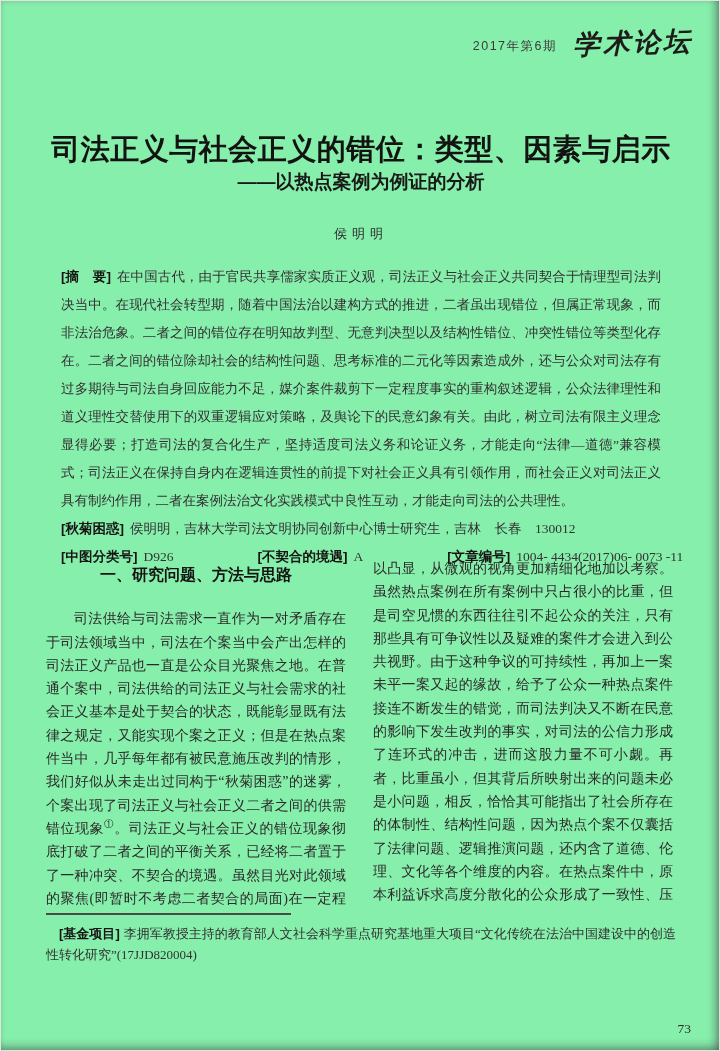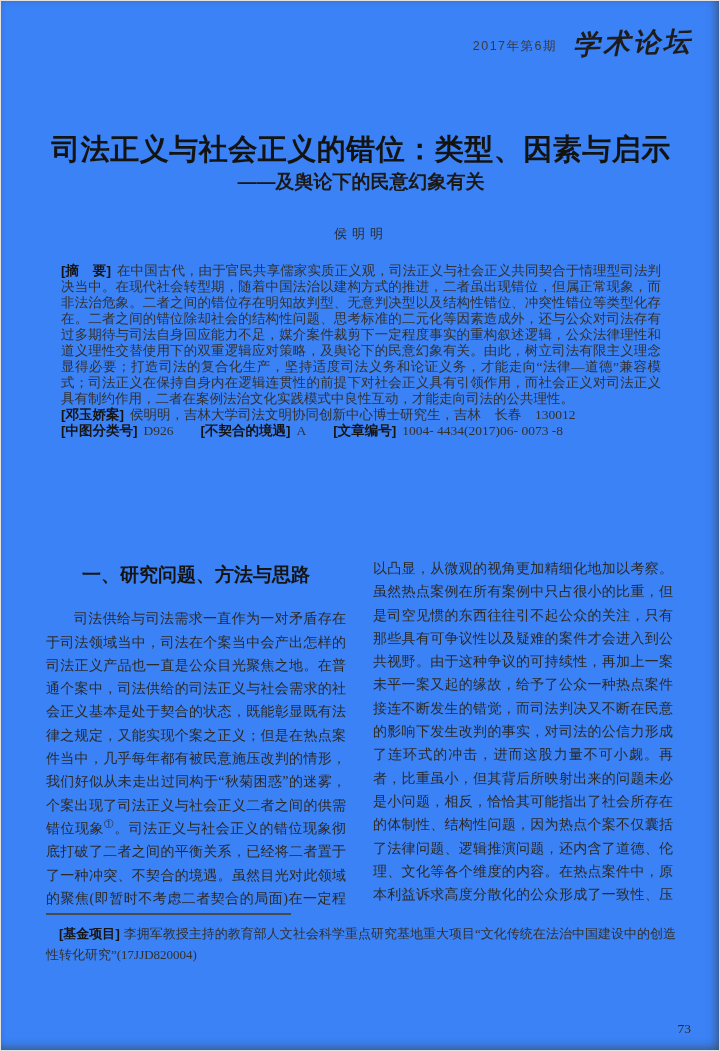--- a/index.html
+++ b/index.html
@@ -1,20 +1,20 @@
 <!DOCTYPE html>
 <html lang="zh"><head>
 <meta charset="utf-8">
 <style>
   * { margin:0; padding:0; box-sizing:border-box; }
   html,body { background:#ffffff; }
   .page {
     position:relative;
     width:720px; height:1051px;
-    background:#3b82f6;
+    background:#86efac;
     border:1px solid #e3e2df;
     overflow:hidden;
     color:#2e2c2a;
     font-family:"Liberation Serif", serif;
     box-shadow:
       inset -9px 0 8px -6px rgba(60,60,60,.55),
       inset 0 -9px 8px -6px rgba(60,60,60,.5),
       inset 0 4px 6px -5px rgba(60,60,60,.22),
       inset 4px 0 6px -5px rgba(60,60,60,.12);
   }
@@ -50,44 +50,44 @@
     font-size:19px; font-weight:bold; color:#1a1918;
   }
   .author {
     position:absolute; top:224px; left:45px; width:630px;
     text-align:center;
     font-size:13px; color:#2a2927; letter-spacing:5px;
   }
   
   .meta {
     position:absolute; top:262px; left:60px; width:600px;
-    font-size:13.5px; line-height:16px; text-align:justify;
+    font-size:13.5px; line-height:28px; text-align:justify;
     color:#333130;
   }
   .m-label {
     font-family:"Liberation Sans", sans-serif;
     font-weight:bold; color:#161514; margin-right:6px;
   }
   .meta-line { margin-top:0; }
   .class-line {
-    display:flex; gap:27px; white-space:nowrap; text-align:center;
+    display:flex; gap:84px; white-space:nowrap; text-align:center;
   }
   .class-line .pair { display:inline-block; }
   
   .col {
     position:absolute; top:556px; width:300px; height:352px;
     overflow:hidden;
     font-size:14px; line-height:23.3px; text-align:justify;
     color:#2c2a28;
   }
   .col-left  { left:45px; }
   .col-right { left:372px; }
   .section-heading {
     font-family:"Liberation Sans", sans-serif;
-    font-size:19px; font-weight:bold; color:#141413;
+    font-size:16px; font-weight:bold; color:#141413;
     text-align:center; margin:6px 0 21px 0;
   }
   .para-indent { text-indent:2em; }
   sup.fn {
     font-size:9.5px; line-height:0; vertical-align:super;
   }
   
   .footnote-area {
     position:absolute; top:912px; left:45px; width:630px;
     font-size:13px; line-height:20.6px; color:#33312f;
@@ -112,30 +112,30 @@
 <body>
 
 <div class="page">
 
   <div class="journal-header">
     <span class="issue">2017年第6期</span>
     <span class="journal-name">学术论坛</span>
   </div>
 
   <div class="title">司法正义与社会正义的错位：类型、因素与启示</div>
-  <div class="subtitle">——及舆论下的民意幻象有关</div>
+  <div class="subtitle">——以热点案例为例证的分析</div>
   <div class="author">侯明明</div>
 
   <div class="meta">
     <p class="meta-line"><span class="m-label">[摘　要]</span><span>在中国古代，由于官民共享儒家实质正义观，司法正义与社会正义共同契合于情理型司法判决当中。在现代社会转型期，随着中国法治以建构方式的推进，二者虽出现错位，但属正常现象，而非法治危象。二者之间的错位存在明知故判型、无意判决型以及结构性错位、冲突性错位等类型化存在。二者之间的错位除却社会的结构性问题、思考标准的二元化等因素造成外，还与公众对司法存有过多期待与司法自身回应能力不足，媒介案件裁剪下一定程度事实的重构叙述逻辑，公众法律理性和道义理性交替使用下的双重逻辑应对策略，及舆论下的民意幻象有关。由此，树立司法有限主义理念显得必要；打造司法的复合化生产，坚持适度司法义务和论证义务，才能走向“法律—道德”兼容模式；司法正义在保持自身内在逻辑连贯性的前提下对社会正义具有引领作用，而社会正义对司法正义具有制约作用，二者在案例法治文化实践模式中良性互动，才能走向司法的公共理性。</span></p>
-    <p class="meta-line"><span class="m-label">[邓玉娇案]</span><span>侯明明，吉林大学司法文明协同创新中心博士研究生，吉林　长春　130012</span></p>
+    <p class="meta-line"><span class="m-label">[秋菊困惑]</span><span>侯明明，吉林大学司法文明协同创新中心博士研究生，吉林　长春　130012</span></p>
     <p class="meta-line class-line">
       <span class="pair"><span class="m-label">[中图分类号]</span><span>D926</span></span>
       <span class="pair"><span class="m-label">[不契合的境遇]</span><span>A</span></span>
-      <span class="pair"><span class="m-label">[文章编号]</span><span>1004- 4434(2017)06- 0073 -8</span></span>
+      <span class="pair"><span class="m-label">[文章编号]</span><span>1004- 4434(2017)06- 0073 -11</span></span>
     </p>
   </div>
 
   <div class="col col-left">
     <div class="section-heading">一、研究问题、方法与思路</div>
     <p class="para-indent"><span>司法供给与司法需求一直作为一对矛盾存在于司法领域当中，司法在个案当中会产出怎样的司法正义产品也一直是公众目光聚焦之地。在普通个案中，司法供给的司法正义与社会需求的社会正义基本是处于契合的状态，既能彰显既有法律之规定，又能实现个案之正义；但是在热点案件当中，几乎每年都有被民意施压改判的情形，我们好似从未走出过同构于“秋菊困惑”的迷雾，个案出现了司法正义与社会正义二者之间的供需错位现象</span><sup class="fn">①</sup><span>。司法正义与社会正义的错位现象彻底打破了二者之间的平衡关系，已经将二者置于了一种冲突、不契合的境遇。虽然目光对此领域的聚焦(即暂时不考虑二者契合的局面)在一定程度上有放大此问题的嫌疑，但也正是因为目光的聚焦，而使得此问题得</span></p>
   </div>
 
   <div class="col col-right">
     <p><span>以凸显，从微观的视角更加精细化地加以考察。虽然热点案例在所有案例中只占很小的比重，但是司空见惯的东西往往引不起公众的关注，只有那些具有可争议性以及疑难的案件才会进入到公共视野。由于这种争议的可持续性，再加上一案未平一案又起的缘故，给予了公众一种热点案件接连不断发生的错觉，而司法判决又不断在民意的影响下发生改判的事实，对司法的公信力形成了连环式的冲击，进而这股力量不可小觑。再者，比重虽小，但其背后所映射出来的问题未必是小问题，相反，恰恰其可能指出了社会所存在的体制性、结构性问题，因为热点个案不仅囊括了法律问题、逻辑推演问题，还内含了道德、伦理、文化等各个维度的内容。在热点案件中，原本利益诉求高度分散化的公众形成了一致性、压迫性的民意</span><sup class="fn">[1]</sup></p>

